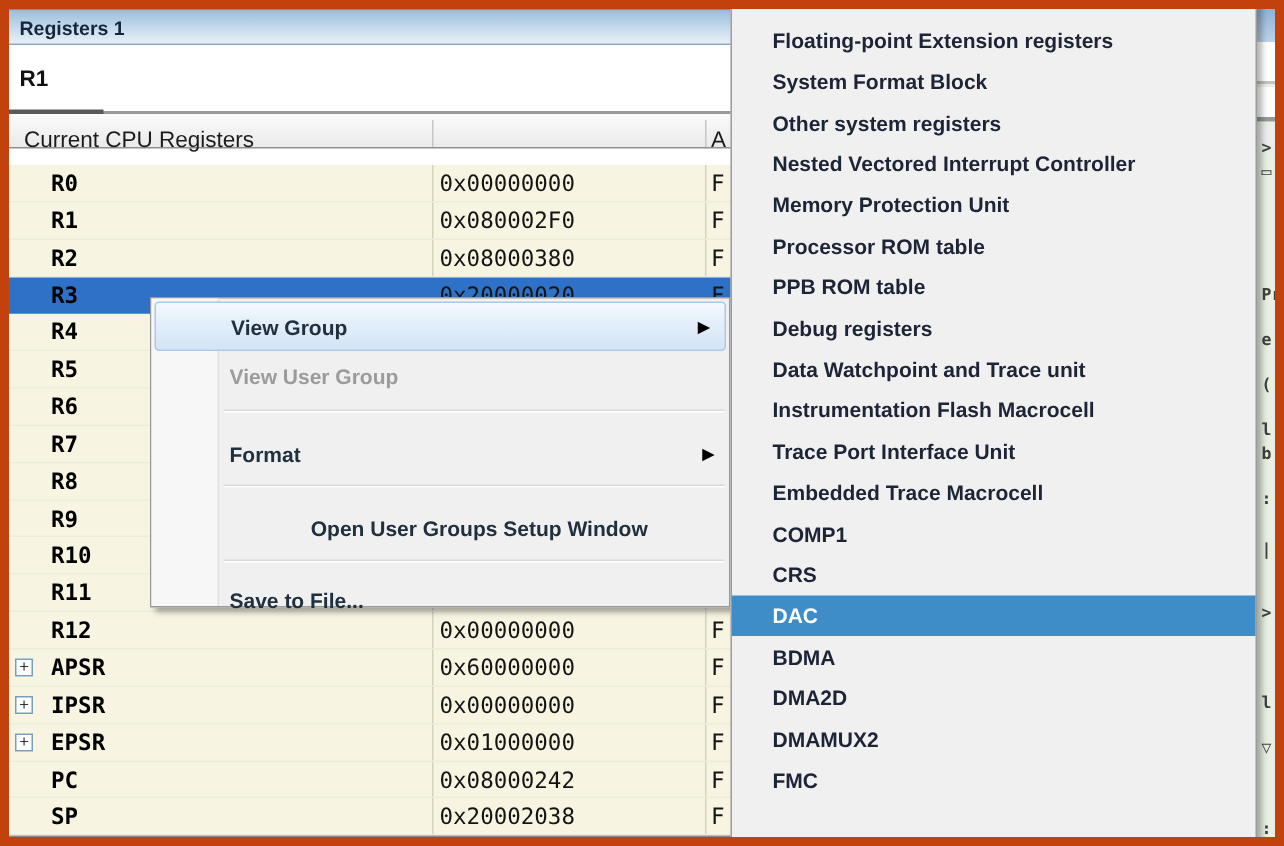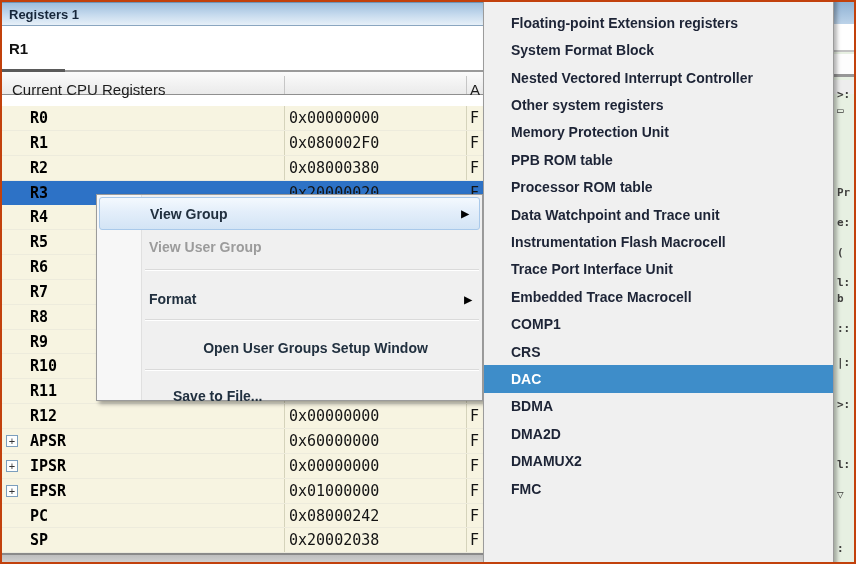--- a/index.html
+++ b/index.html
@@ -1,19 +1,19 @@
 <!DOCTYPE html>
 <html><head>
 <meta charset="utf-8">
 <style>
   html,body{margin:0;padding:0;background:#fff;}
   *{box-sizing:border-box;}
   .screen{
     position:relative;width:856px;height:564px;overflow:hidden;
-    border:2px solid #c2410c;background:#fff;
+    border:6px solid #c2410c;background:#fff;
     font-family:"Liberation Sans",sans-serif;
     padding-left:36px;
   }
   
   .reg-window{position:absolute;left:0;top:0;width:482px;height:563px;}
   .titlebar{
     position:absolute;left:0;top:0;width:100%;height:24px;
     background:linear-gradient(180deg,#9dbedd 0%,#c7dbee 55%,#e7f0f8 100%);
     border-top:1px solid #6f94b5;border-bottom:1px solid #8aa6c0;
     font-size:13px;font-weight:bold;color:#16263a;line-height:23px;padding-left:7px;
@@ -65,21 +65,21 @@
     background:#f0f0f0;border:1px solid #9b9b9b;
     box-shadow:3px 3px 4px rgba(0,0,0,.35);
     font-size:14px;font-weight:600;color:#21303f;padding-top:2px;
   }
   .cm-gutter{position:absolute;left:0;top:0;bottom:0;width:45px;background:#f7f7f7;border-right:1px solid #e0e0e0;}
   .menu-item{position:relative;display:flex;align-items:center;padding-left:52px;}
   .mi-vg{height:33px;}
   .mi-vug{height:33px;color:#9b9b9b;}
   .mi-fmt{height:32px;margin-top:13px;}
   .mi-open{height:38px;margin-top:9px;justify-content:center;}
-  .mi-save{height:33px;margin-top:9px;margin-left:24px;}
+  .mi-save{height:33px;margin-top:9px;}
   .menu-item.highlighted{
     margin-left:2px;margin-right:2px;padding-left:50px;border-radius:3px;
     border:1px solid #a9c9ea;
     background:linear-gradient(180deg,#f4f9fe 0%,#e3eefa 45%,#d3e4f5 100%);
   }
   .menu-sep{height:1px;background:#dadada;box-shadow:0 1px 0 #fff;margin-left:48px;margin-right:3px;}
   .sep1{margin-top:6px;}
   .sep2{margin-top:4px;}
   .sep3{margin-top:2px;}
   .mi-arrow{position:absolute;right:10px;font-size:10px;color:#000;}
@@ -264,33 +264,36 @@
     </div>
 
   <div class="submenu" id="submenu">
       <div class="sm-item">
         <span>Floating-point Extension registers</span>
       </div>
       <div class="sm-item">
         <span>System Format Block</span>
       </div>
       <div class="sm-item">
+        <span>Other system registers</span>
+      </div>
+      <div class="sm-item">
         <span>Nested Vectored Interrupt Controller</span>
       </div>
       <div class="sm-item">
-        <span>Other system registers</span>
-      </div>
-      <div class="sm-item">
         <span>Memory Protection Unit</span>
       </div>
       <div class="sm-item">
+        <span>Processor ROM table</span>
+      </div>
+      <div class="sm-item">
         <span>PPB ROM table</span>
       </div>
       <div class="sm-item">
-        <span>Processor ROM table</span>
+        <span>Debug registers</span>
       </div>
       <div class="sm-item">
         <span>Data Watchpoint and Trace unit</span>
       </div>
       <div class="sm-item">
         <span>Instrumentation Flash Macrocell</span>
       </div>
       <div class="sm-item">
         <span>Trace Port Interface Unit</span>
       </div>

